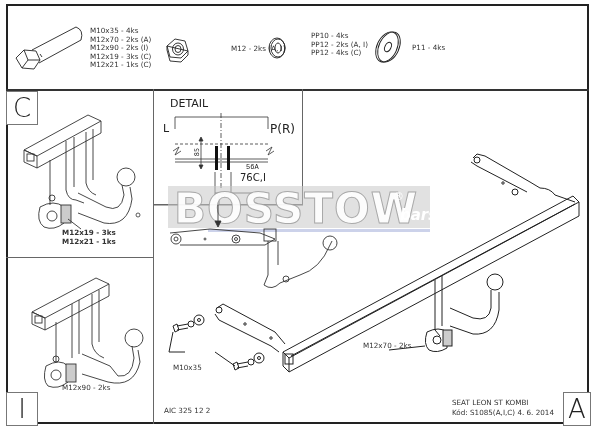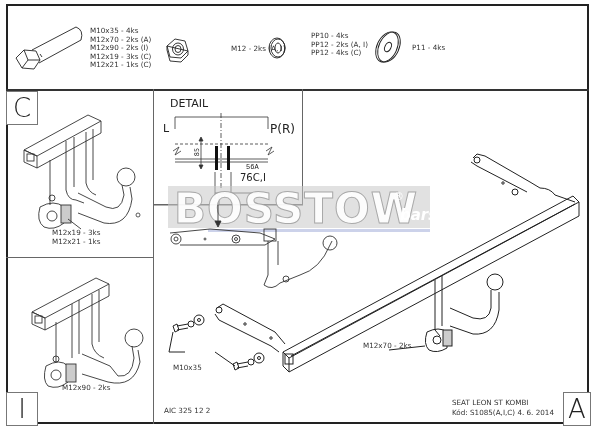--- a/index.html
+++ b/index.html
@@ -109,21 +109,21 @@
     <circle cx="120" cy="82" r="9"></circle>
 
     <path d="M34,112 Q48,104 58,112 L58,128 Q48,136 38,132 Q30,126 34,112 Z"></path>
     <circle cx="46" cy="121" r="5"></circle>
     <rect x="55" y="110" width="10" height="18" fill="#ccc"></rect>
     <circle cx="46" cy="103" r="3"></circle>
     <line x1="62" y1="124" x2="75" y2="134"></line>
   </g>
   <circle cx="132" cy="120" r="2" fill="none" stroke="#333" stroke-width="0.8"></circle>
 </svg>
-<div class="txt" style="left:52px; top:229px;">
+<div class="txt" style="left:62px; top:229px;font-weight:bold;">
   <div>M12x19 - 3ks</div>
   <div>M12x21 - 1ks</div>
 </div>
 
 <svg width="148" height="140" style="left:6px; top:262px;">
   <g fill="none" stroke="#333" stroke-width="0.9">
     <polygon points="26,50 90,16 103,22 39,56"></polygon>
     <polygon points="26,50 39,56 39,68 26,62"></polygon>
     <line x1="39" y1="68" x2="103" y2="34"></line>
     <line x1="103" y1="22" x2="103" y2="34"></line>

